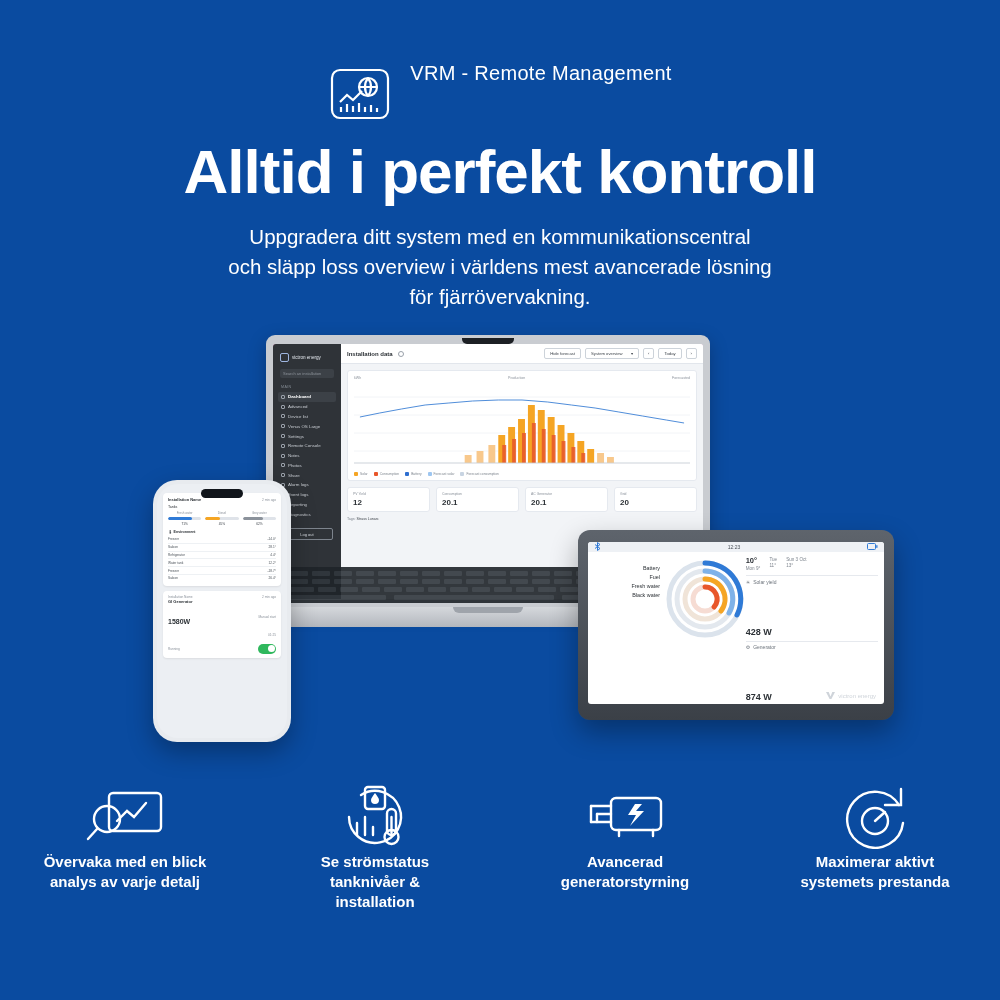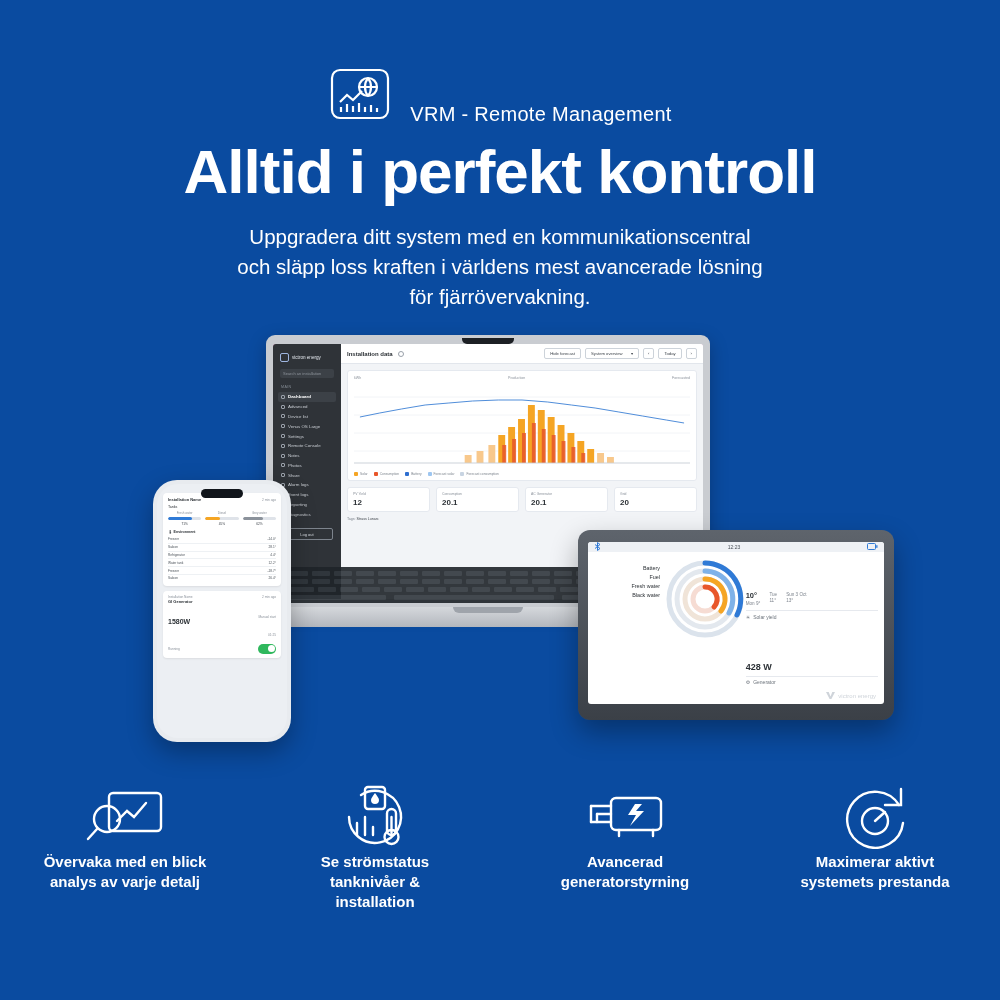--- a/index.html
+++ b/index.html
@@ -9,21 +9,21 @@
     font-family:"Liberation Sans", sans-serif;
     color:#ffffff;
     overflow:hidden;
     position:relative;
   }
   .page { position:relative; width:1000px; height:1000px; }
 
   
   .brandrow {
     position:absolute; top:62px; left:0; width:1000px;
-    display:flex; align-items:flex-end; justify-content:center; gap:18px;
+    display:flex; align-items:flex-start; justify-content:center; gap:18px;
   }
   .brand-logo { width:64px; height:64px; }
   .brand-text { font-size:20px; letter-spacing:.3px; font-weight:400; }
 
   .headline {
     position:absolute; top:136px; left:0; width:1000px;
     text-align:center; font-size:62px; font-weight:bold; letter-spacing:-1px;
   }
   .subhead {
     position:absolute; top:222px; left:0; width:1000px;
@@ -117,21 +117,21 @@
     background:linear-gradient(#5e646c,#3b4047); border-radius:12px; padding:12px 10px 16px 10px;
     box-shadow:0 12px 28px rgba(0,0,0,.32);
   }
   .gx-screen { width:100%; height:100%; background:#fff; border-radius:3px; overflow:hidden; display:flex; flex-direction:column; }
   .gx-status { height:12px; background:#eef1f5; display:flex; align-items:center; justify-content:space-between; padding:0 6px; font-size:5px; color:#4a5158; }
   .gx-body { flex:1; display:flex; padding:4px 6px 0 6px; }
   .gx-left { width:52%; position:relative; }
   .gx-right { width:48%; padding-left:4px; }
   .gx-tank-lbls { position:absolute; left:0; top:8px; font-size:5.4px; color:#2c3136; line-height:9px; text-align:right; width:66px; }
   .gx-rings { position:absolute; left:70px; top:2px; }
-  .gx-weather { display:flex; gap:9px; font-size:5px; color:#4a5158;margin-top:35px; }
+  .gx-weather { display:flex; gap:9px; font-size:5px; color:#4a5158; }
   .gx-weather b { display:block; font-size:7.5px; color:#2c3136; font-weight:bold; }
   .gx-weather .wsub { font-size:4.6px; color:#7e858e; }
   .gx-stat { margin-top:4px; border-top:.8px solid #e6e9ee; padding-top:2.5px; }
   .gx-stat .s-lbl { font-size:5px; color:#6d747c; display:flex; align-items:center; gap:3px; }
   .gx-stat .s-val { font-size:9px; font-weight:bold; color:#2c3136;margin-top:42px; }
   .gx-tabs { height:22px; border-top:1px solid #e6e9ee; display:flex; }
   .gx-tab { flex:1; text-align:center; font-size:4.6px; color:#7e858e; padding-top:3px; }
   .gx-tab.active { color:#1a74d2; }
   .gx-tab .ti { display:block; height:9px; }
   .gx-victron { position:absolute; right:18px; bottom:20px; font-size:6px; color:#cfd4da; display:flex; align-items:center; gap:3px; }
@@ -156,21 +156,21 @@
         <path d="M12 40l7-7 6 5 9-9"></path>
         <path d="M13 50v-5M19 50v-8M25 50v-6M31 50v-9M37 50v-5M43 50v-7M49 50v-4"></path>
       </svg>
     </span>
     <span class="brand-text">VRM - Remote Management</span>
   </div>
 
   <div class="headline">Alltid i perfekt kontroll</div>
   <div class="subhead">
     <div>Uppgradera ditt system med en kommunikationscentral</div>
-    <div>och släpp loss kraften i världens mest avancerade lösning</div>
+    <div>och släpp loss overview i världens mest avancerade lösning</div>
     <div>för fjärrövervakning.</div>
   </div>
 
   <div class="devices">
 
     <div class="laptop">
       <div class="laptop-lid">
         <div class="laptop-cam"></div>
         <div class="laptop-screen">
 

